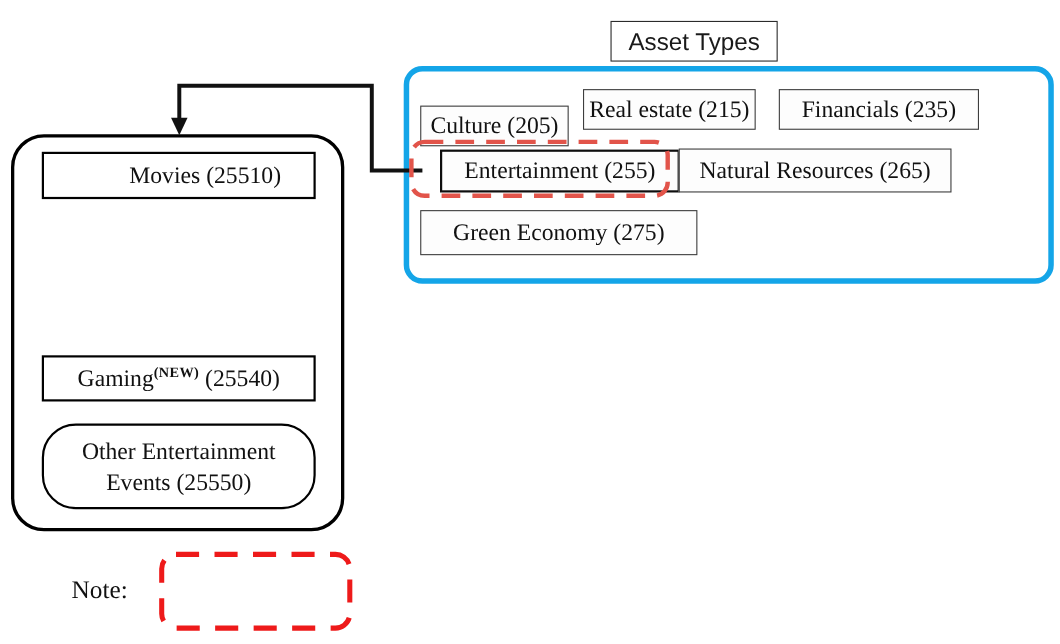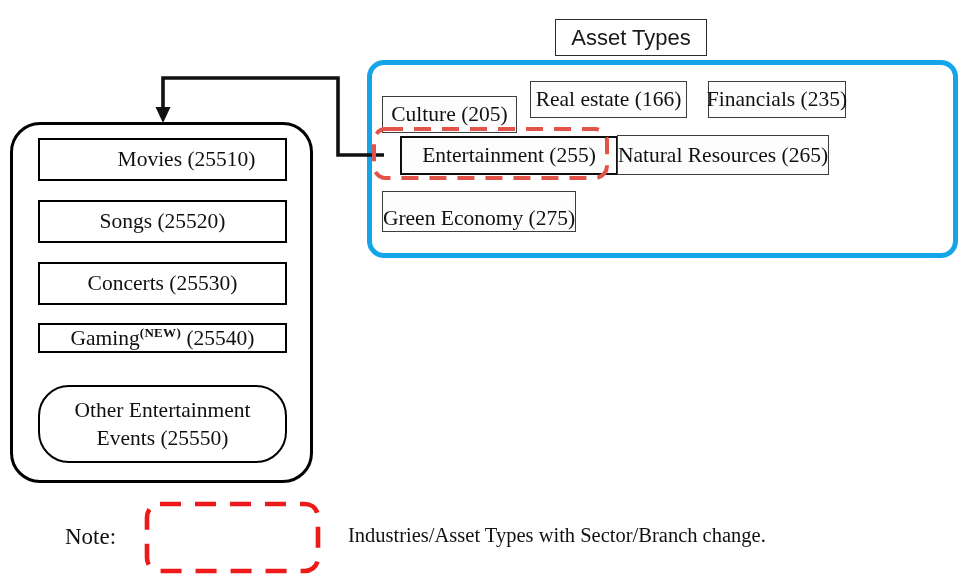--- a/index.html
+++ b/index.html
@@ -67,58 +67,51 @@
   <div class="abs title-box">
     <span>Asset Types</span>
   </div>
 
   <div class="abs blue-container"></div>
 
   <div class="abs tbox" style="left:382px;top:96px;width:135px;height:37px;">
     <span>Culture (205)</span>
   </div>
   <div class="abs tbox" style="left:530px;top:81px;width:157px;height:37px;">
-    <span>Real estate (166)</span>
+    <span>Real estate (215)</span>
   </div>
-  <div class="abs tbox" style="left:708px;top:81px;width:138px;height:37px;">
+  <div class="abs tbox" style="left:708px;top:81px;width:182px;height:37px;">
     <span>Financials (235)</span>
   </div>
 
   <div class="abs tbox strong" style="left:400px;top:136px;width:218px;height:39px;">
     <span>Entertainment (255)</span>
   </div>
-  <div class="abs tbox" style="left:617px;top:135px;width:212px;height:40px;">
+  <div class="abs tbox" style="left:617px;top:135px;width:248px;height:40px;">
     <span>Natural Resources (265)</span>
   </div>
 
-  <div class="abs tbox" style="left:382px;top:191px;width:194px;height:41px;align-items:flex-end;">
+  <div class="abs tbox" style="left:382px;top:191px;width:252px;height:41px;">
     <span>Green Economy (275)</span>
   </div>
 
   <div class="abs left-container"></div>
 
   <div class="abs lbox" style="top:138px;height:43px;padding-left:48px;">
     <span>Movies (25510)</span>
   </div>
-  <div class="abs lbox" style="top:200px;height:43px;">
-    <span>Songs (25520)</span>
-  </div>
-  <div class="abs lbox" style="top:262px;height:43px;">
-    <span>Concerts (25530)</span>
-  </div>
-  <div class="abs lbox" style="top:323px;height:30px;">
+  <div class="abs lbox" style="top:323px;height:42px;">
     <span><span>Gaming</span><span class="new-sup">(NEW)</span><span> (25540)</span></span>
   </div>
   <div class="abs lbox wrap" style="top:385px;height:78px;">
     <span>Other Entertainment Events (25550)</span>
   </div>
 
   <svg id="overlay" width="964" height="585" viewBox="0 0 964 585">
     <path class="arrow-line" d="M 384 155 L 338 155 L 338 78 L 163 78 L 163 110"></path>
     <polygon class="arrow-head" points="163,123 155.5,107 170.5,107"></polygon>
     <rect class="red-dash" x="374" y="129" width="233" height="49" rx="12" ry="12" stroke-dasharray="17 11"></rect>
     <rect class="red-dash-note" x="147" y="504" width="171" height="67" rx="13" ry="13" stroke-dasharray="21 14"></rect>
   </svg>
 
   <div class="abs note-label">Note:</div>
-  <div class="abs note-desc">Industries/Asset Types with Sector/Branch change.</div>
 
 </div>
 
 </body></html>

